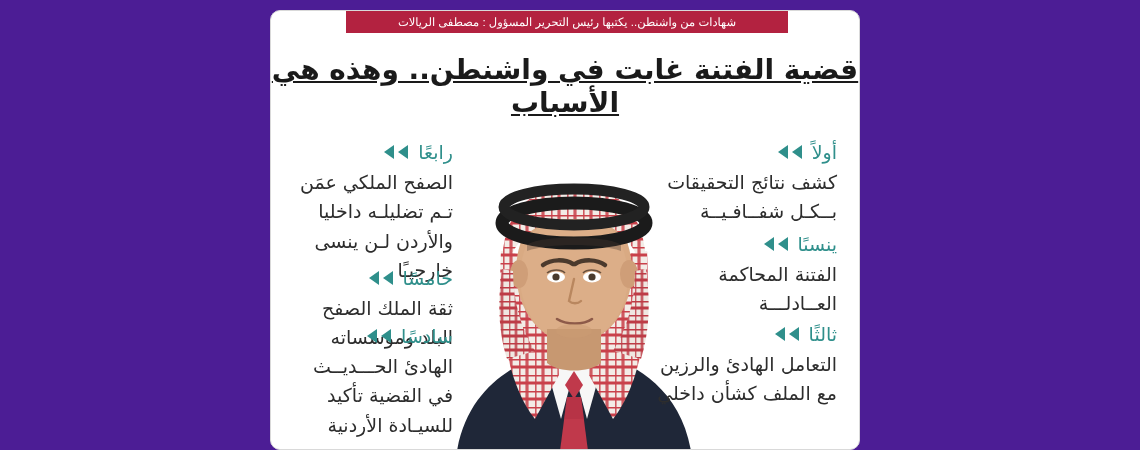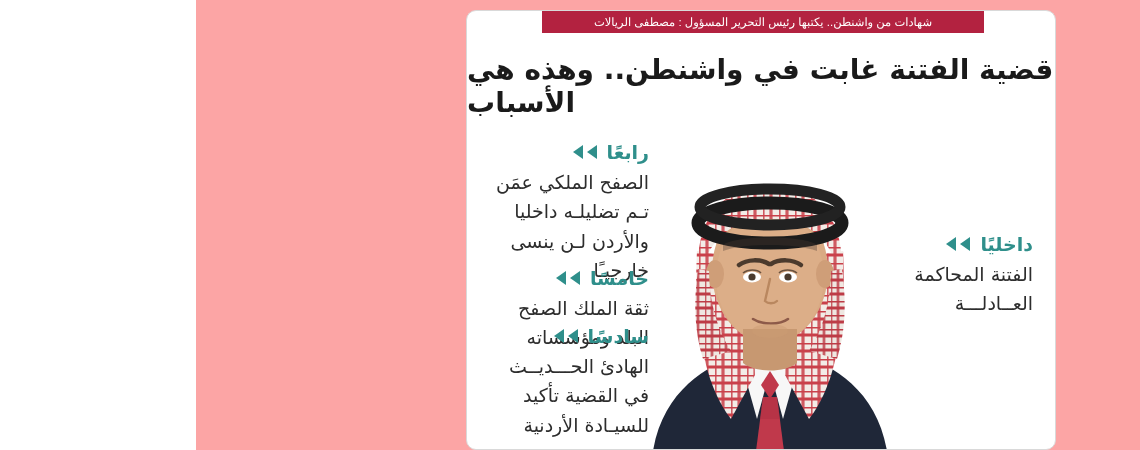--- a/index.html
+++ b/index.html
@@ -7,23 +7,23 @@
     padding: 0;
     background: #ffffff;
     width: 1140px;
     height: 450px;
     overflow: hidden;
     font-family: "Liberation Sans", sans-serif;
   }
 
   #page {
     position: relative;
-    width: 944px;
+    width: 1140px;
     height: 450px;
-    background: #fca5a5;
+    background: #4c1d95;
   }
 
   
   .card {
     position: absolute;
     left: 270px;
     top: 10px;
     width: 590px;
     height: 440px;
     background: #ffffff;
@@ -47,26 +47,27 @@
     font-size: 11.5px;
     letter-spacing: 0;
     white-space: nowrap;
   }
 
   .headline {
     position: absolute;
     top: 42px;
     left: 0;
     width: 100%;
-    text-align: left;
+    text-align: center;
     font-family: "DejaVu Sans", sans-serif;
     font-weight: bold;
     font-size: 28px;
     color: #1a1a1a;
     direction: rtl;
+    text-decoration: underline;
   }
 
   
   .portrait {
     position: absolute;
     left: 168px;
     top: 108px;
     width: 270px;
     height: 332px;
   }
@@ -78,21 +79,21 @@
   .item-head {
     display: flex;
     align-items: center;
     gap: 7px;
     direction: rtl;
     margin-bottom: 5px;
   }
 
   .ordinal {
     font-family: "DejaVu Sans", sans-serif;
-    font-weight: bold;
+    font-weight: normal;
     font-size: 19px;
     color: #2f8f8b;
     white-space: nowrap;
   }
 
   .chev {
     display: inline-flex;
     align-items: center;
     line-height: 0;
   }
@@ -194,34 +195,58 @@
         <path d="M135 160 L130 182 C133 185 139 185 142 182" stroke="#b9875f" stroke-width="2.4" fill="none" stroke-linecap="round"></path>
 
         <path d="M118 200 C127 206 145 206 153 200" stroke="#8d5a49" stroke-width="2.6" fill="none" stroke-linecap="round"></path>
 
         <ellipse cx="135" cy="212" rx="18" ry="7" fill="#cb9b74" opacity="0.5"></ellipse>
       </svg>
     </div>
 
     <div class="right-col">
 
+      <div id="item-1" class="item align-right">
+        <div class="item-head">
+          <span class="ordinal">أولاً</span>
+          <span class="chev">
+            <svg width="30" height="16" viewBox="0 0 30 16">
+                <path d="M13 1 L3 8 L13 15 Z" fill="#2f8f8b"></path>
+                <path d="M27 1 L17 8 L27 15 Z" fill="#2f8f8b"></path>
+              </svg>
+          </span>
+        </div>
+        <div class="body-text">كشف نتائج التحقيقات بــكـل شفــافـيــة</div>
+      </div>
 
       <div id="item-2" class="item align-right">
         <div class="item-head">
-          <span class="ordinal">داخليًا</span>
+          <span class="ordinal">ينسىًا</span>
           <span class="chev">
             <svg width="30" height="16" viewBox="0 0 30 16">
                 <path d="M13 1 L3 8 L13 15 Z" fill="#2f8f8b"></path>
                 <path d="M27 1 L17 8 L27 15 Z" fill="#2f8f8b"></path>
               </svg>
           </span>
         </div>
         <div class="body-text">الفتنة المحاكمة العــادلـــة</div>
       </div>
 
+      <div id="item-3" class="item align-right">
+        <div class="item-head">
+          <span class="ordinal">ثالثًا</span>
+          <span class="chev">
+            <svg width="30" height="16" viewBox="0 0 30 16">
+                <path d="M13 1 L3 8 L13 15 Z" fill="#2f8f8b"></path>
+                <path d="M27 1 L17 8 L27 15 Z" fill="#2f8f8b"></path>
+              </svg>
+          </span>
+        </div>
+        <div class="body-text">التعامل الهادئ والرزين مع الملف كشأن داخلي</div>
+      </div>
 
     </div>
 
     <div class="left-col">
 
       <div id="item-4" class="item align-right">
         <div class="item-head">
           <span class="ordinal">رابعًا</span>
           <span class="chev">
             <svg width="30" height="16" viewBox="0 0 30 16">

